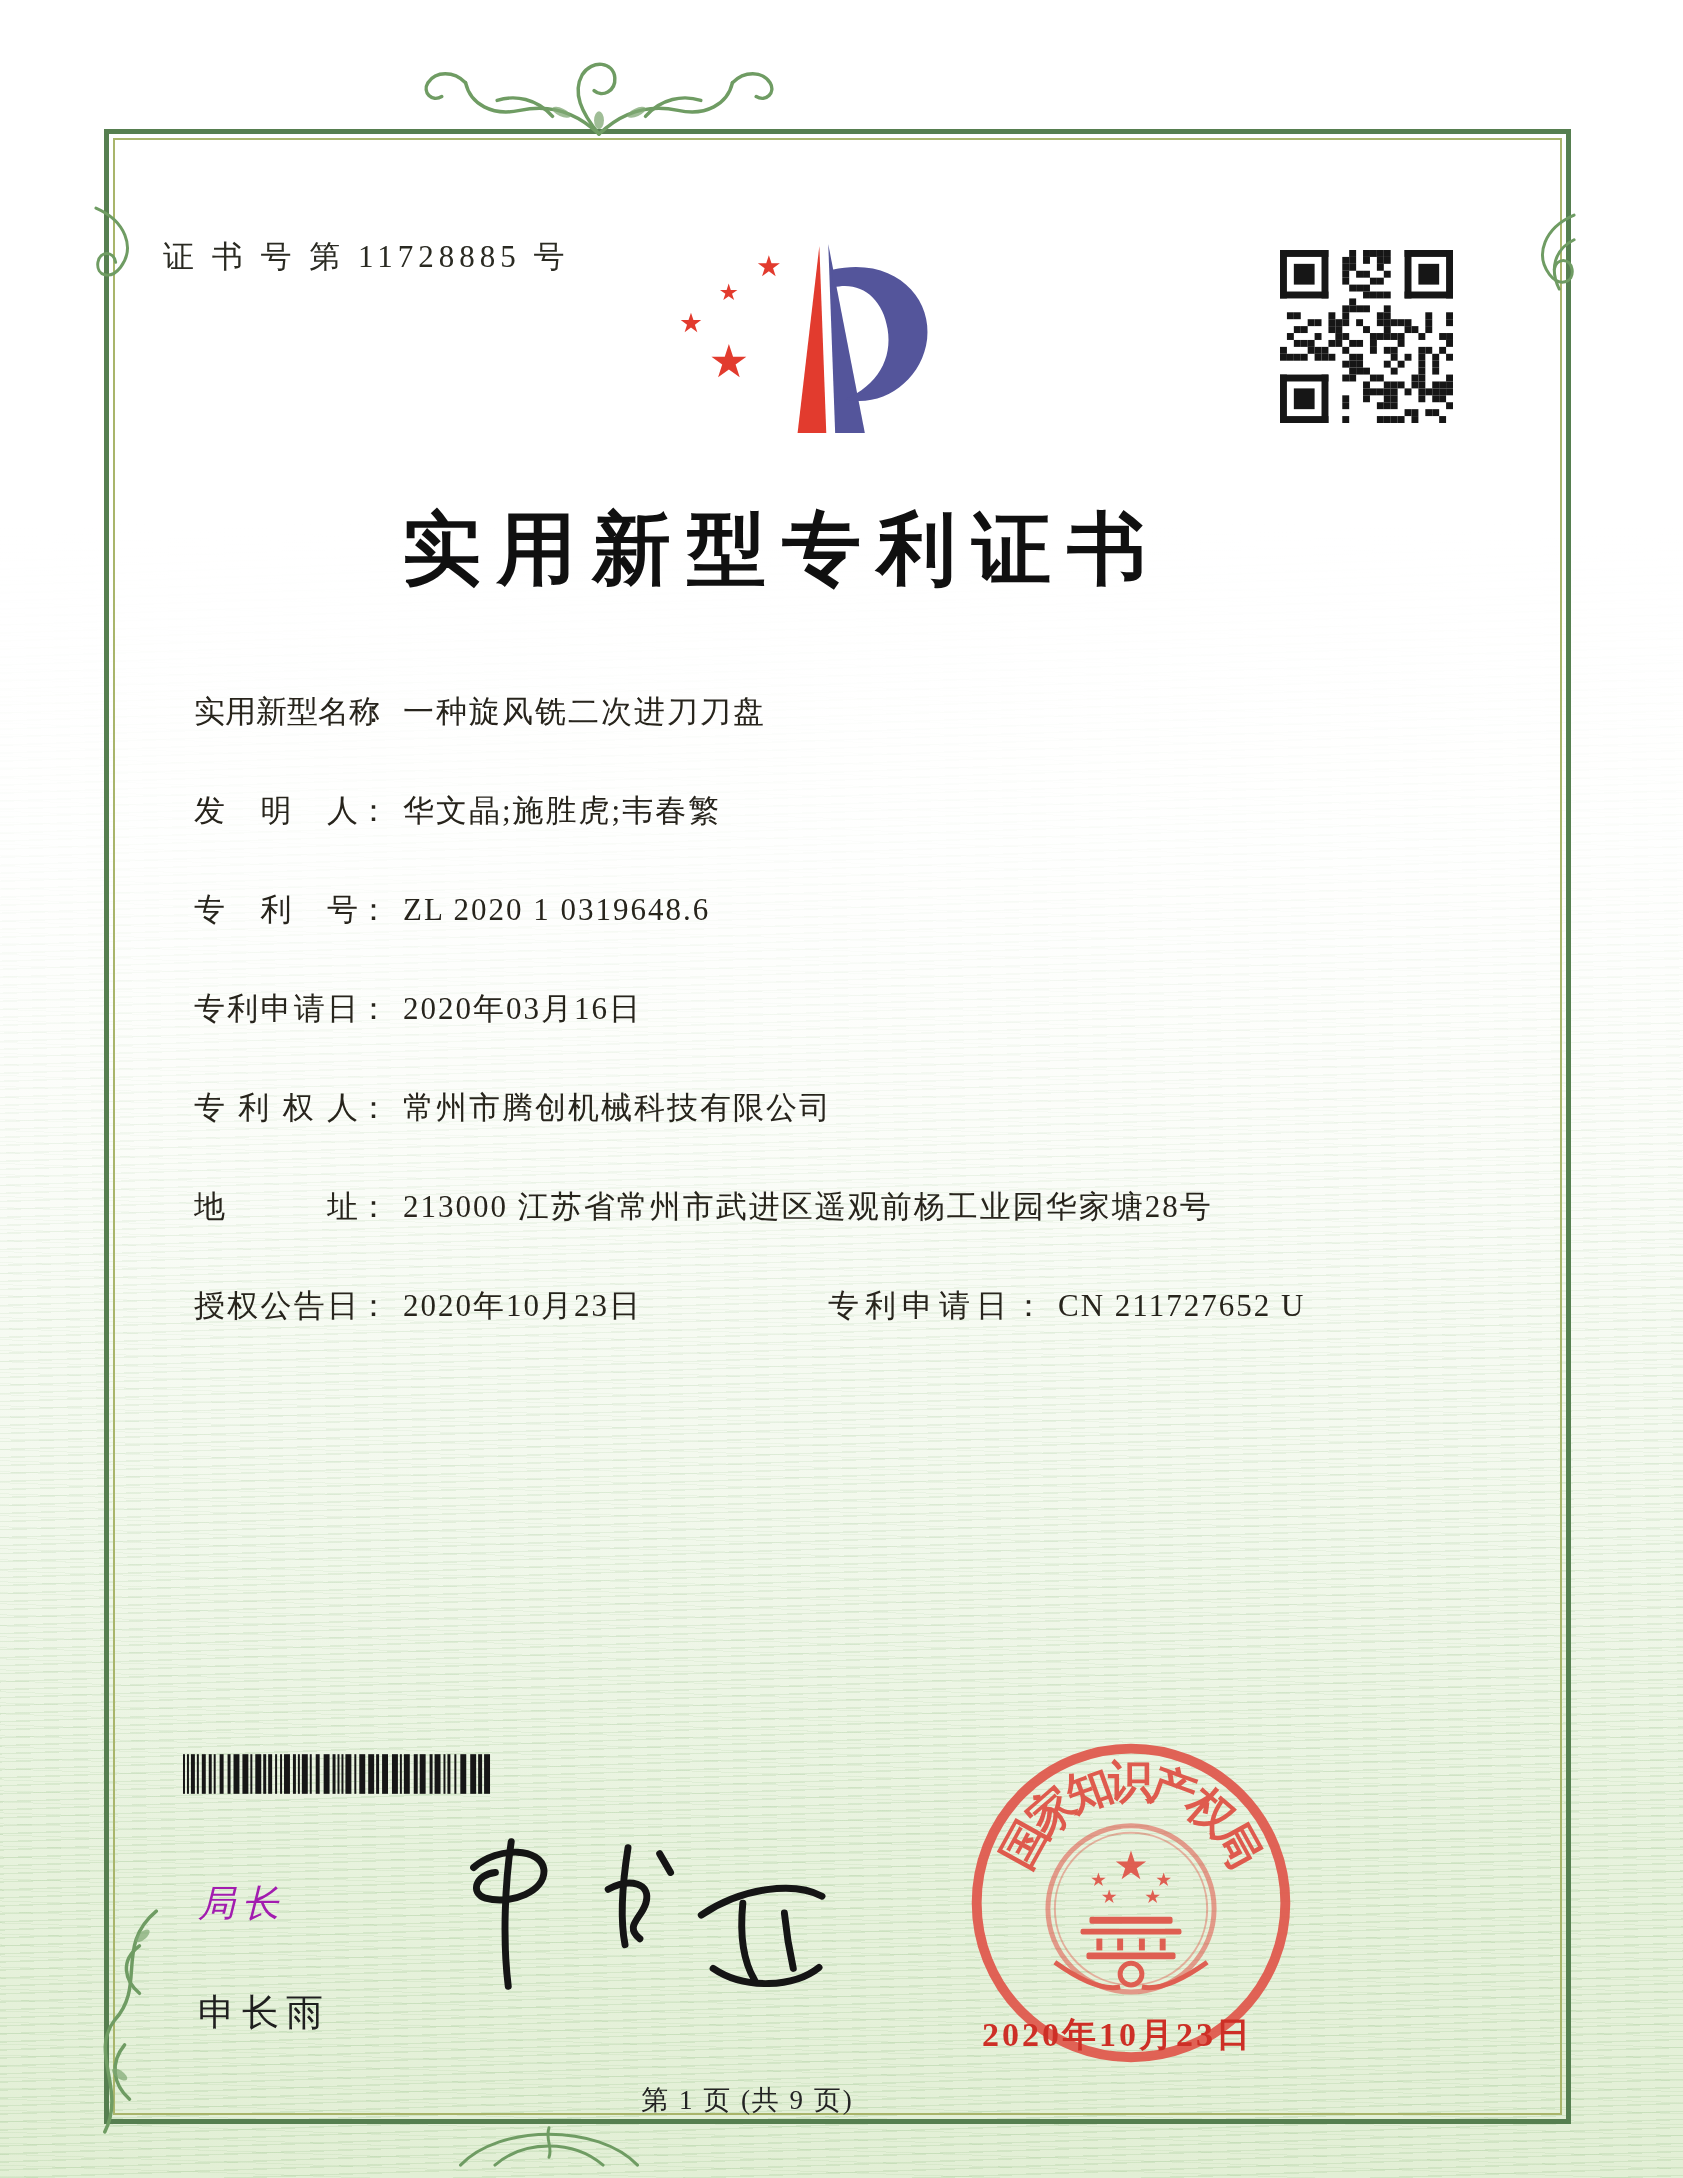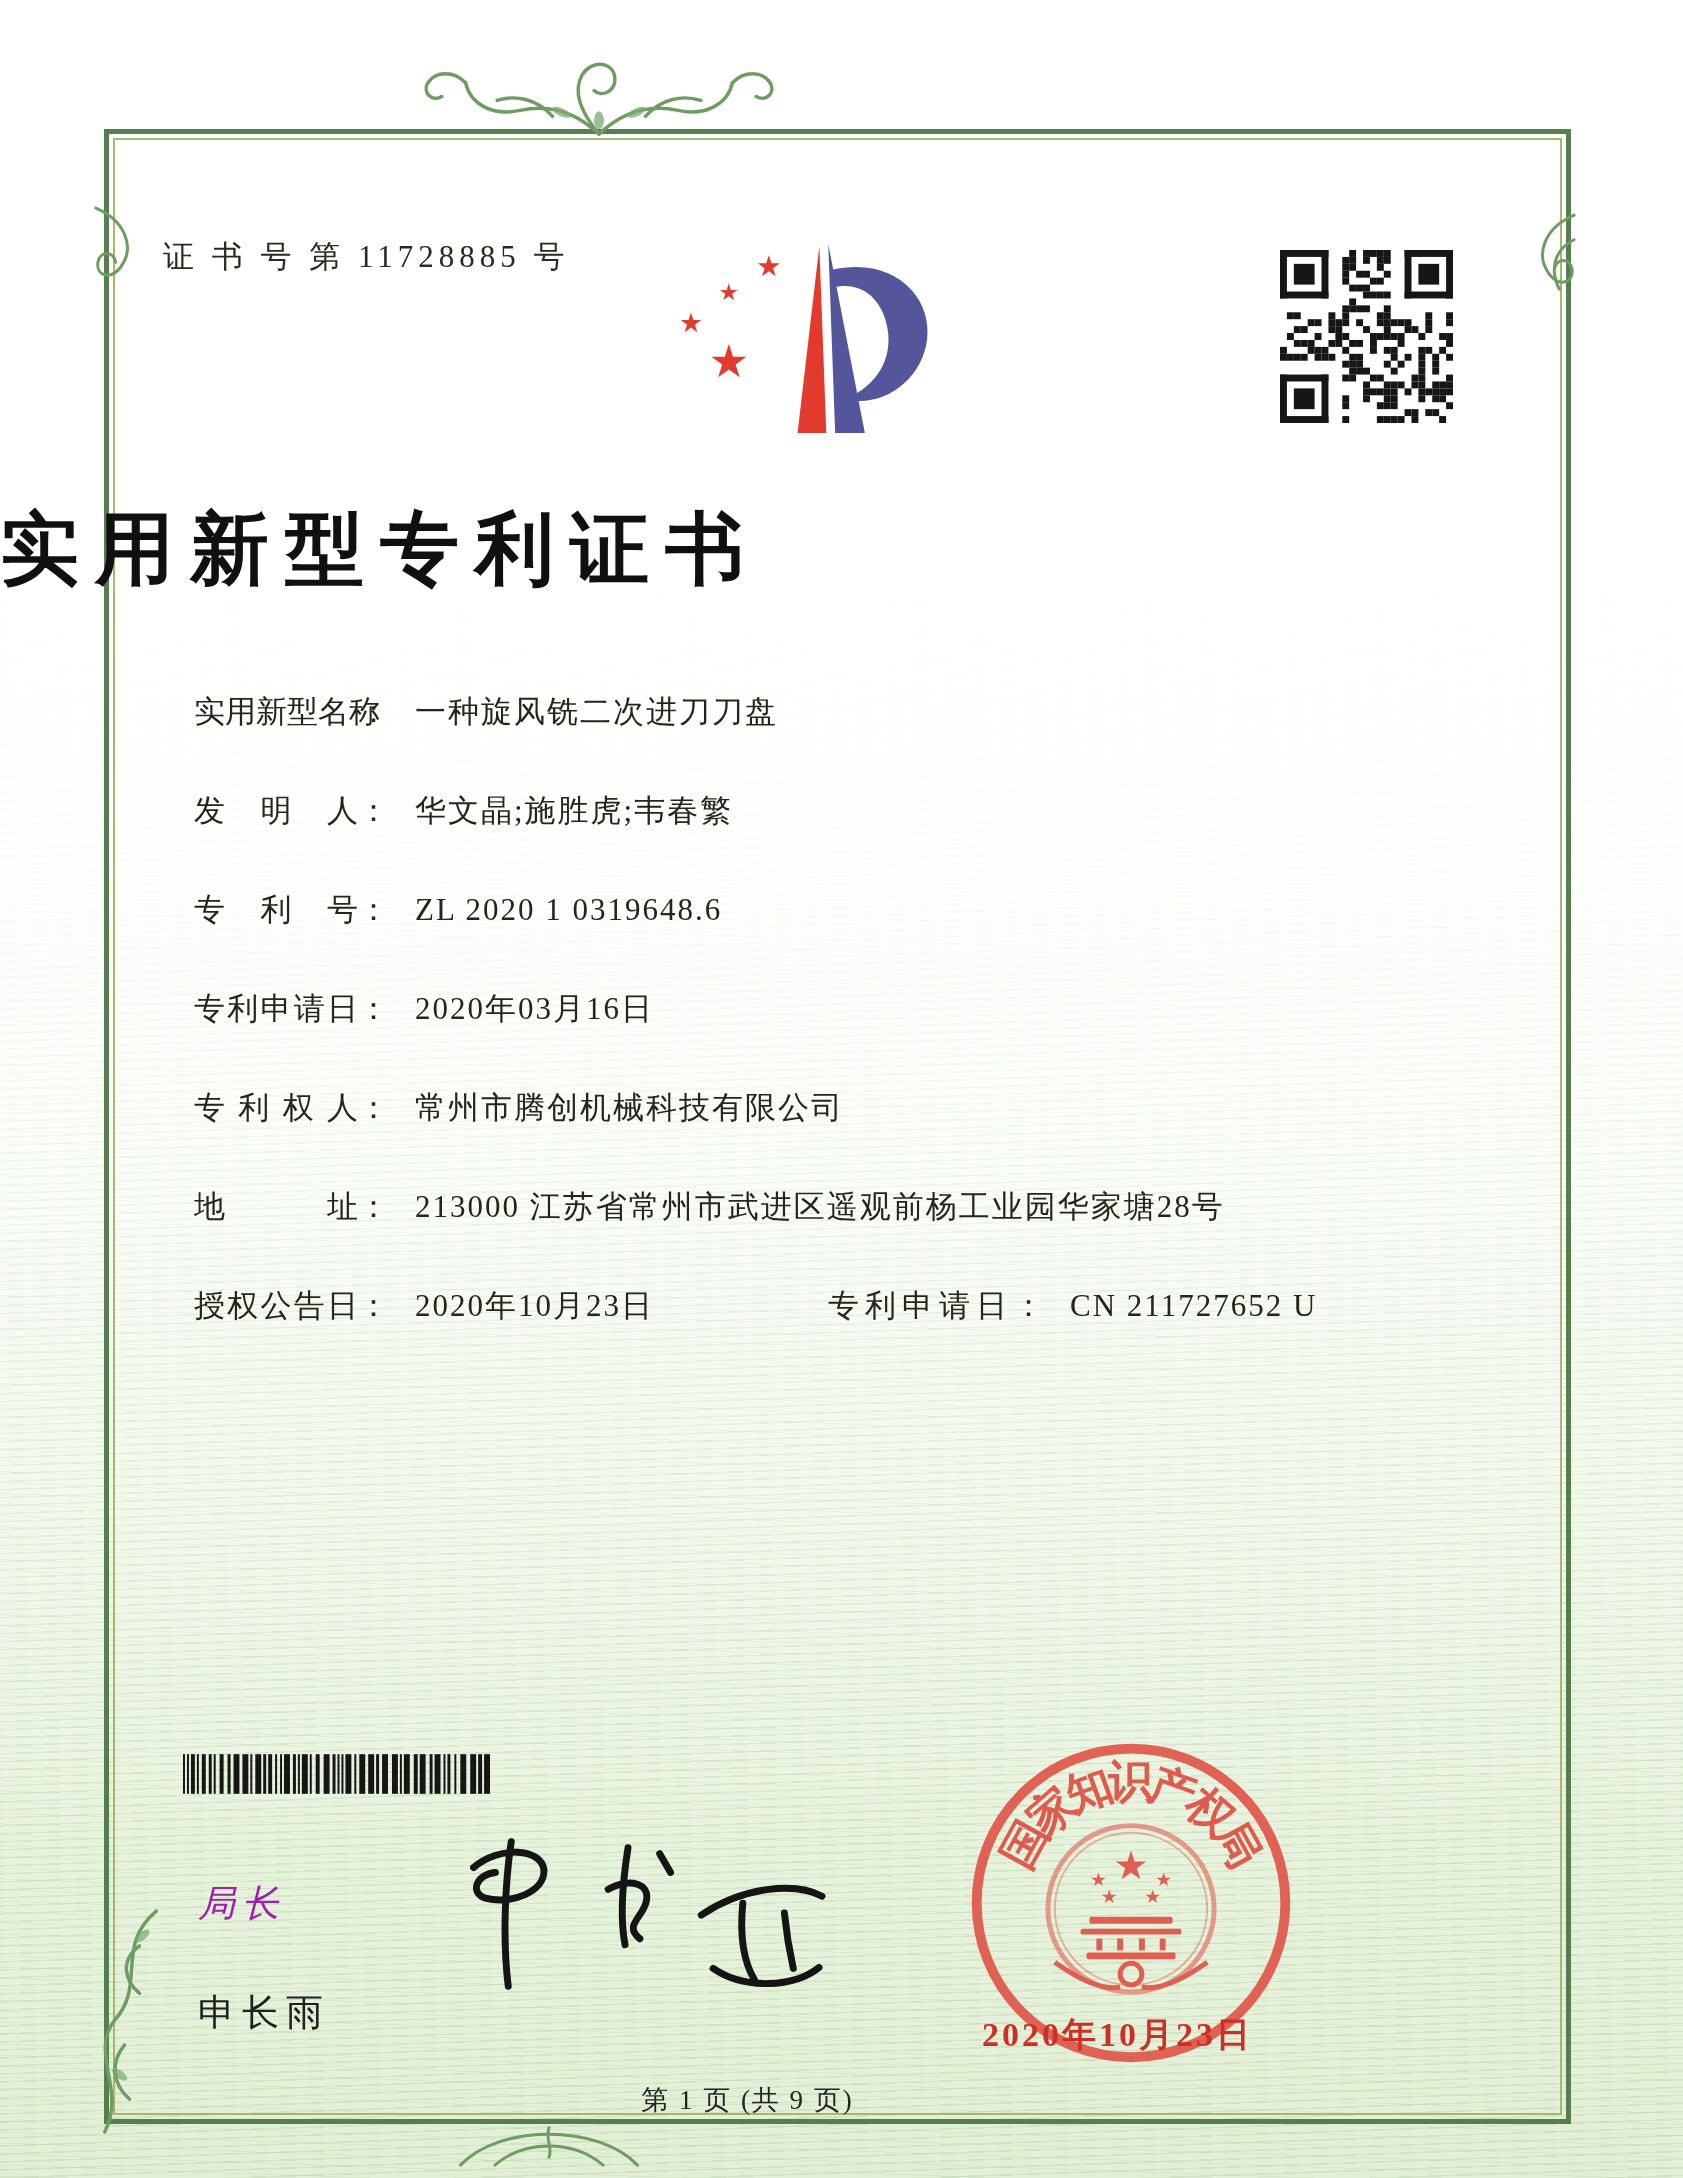--- a/index.html
+++ b/index.html
@@ -14,26 +14,26 @@
   .waves2{position:absolute;inset:0;
     background:repeating-linear-gradient(182deg,rgba(122,175,108,0.10) 0px,rgba(122,175,108,0.10) 1px,transparent 1px,transparent 11px);
     z-index:0;}
   .wavefade{position:absolute;inset:0;z-index:1;
     background:linear-gradient(180deg,#ffffff 0%,#ffffff 24%,rgba(255,255,255,0.82) 40%,rgba(255,255,255,0.35) 60%,rgba(255,255,255,0) 85%);}
   .frame{position:absolute;left:104px;top:129px;width:1467px;height:1995px;
     border:5px solid #567f50;z-index:2;box-sizing:border-box;}
   .frame::after{content:"";position:absolute;inset:4px;border:2px solid #a9b56b;}
   .content{position:absolute;inset:0;z-index:3;color:#1c1c1c;}
   .certno{position:absolute;left:163px;top:236px;font-size:31px;letter-spacing:5px;color:#2a2a22;}
-  .title{position:absolute;left:0;top:497px;width:1564px;
+  .title{position:absolute;left:0;top:497px;width:1564px;text-align:center;
     font-size:79px;font-weight:700;letter-spacing:16px;color:#101010;}
   .frow{position:absolute;left:194px;font-size:31px;white-space:nowrap;color:#27241c;}
   .flabel{display:inline-block;width:164px;text-align:justify;text-align-last:justify;vertical-align:top;}
   .fcolon{display:inline-block;}
-  .fvalue{display:inline-block;margin-left:26px;letter-spacing:2px;}
+  .fvalue{display:inline-block;margin-left:14px;letter-spacing:2px;}
   .fgroup2{position:absolute;left:634px;top:0;}
   .flabel2{display:inline-block;letter-spacing:6px;}
   .body-text{position:absolute;left:158px;top:1361px;width:1279px;}
   .body-text p{margin:0;font-size:32px;line-height:57px;text-indent:2em;text-align:justify;color:#2b271d;}
   .director{position:absolute;left:198px;top:1879px;font-family:"Liberation Sans","DejaVu Sans",sans-serif;
     font-size:37px;letter-spacing:7px;color:#a21caf;font-style:italic;}
   .director-name{position:absolute;left:198px;top:1956px;font-family:"Liberation Sans","DejaVu Sans",sans-serif;
     font-size:37px;letter-spacing:7px;color:#1f1f1f;margin-top:32px;}
   .seal-date{position:absolute;left:982px;top:2012px;font-size:34px;font-weight:600;
     letter-spacing:3px;color:#cd2f26;z-index:5;}

